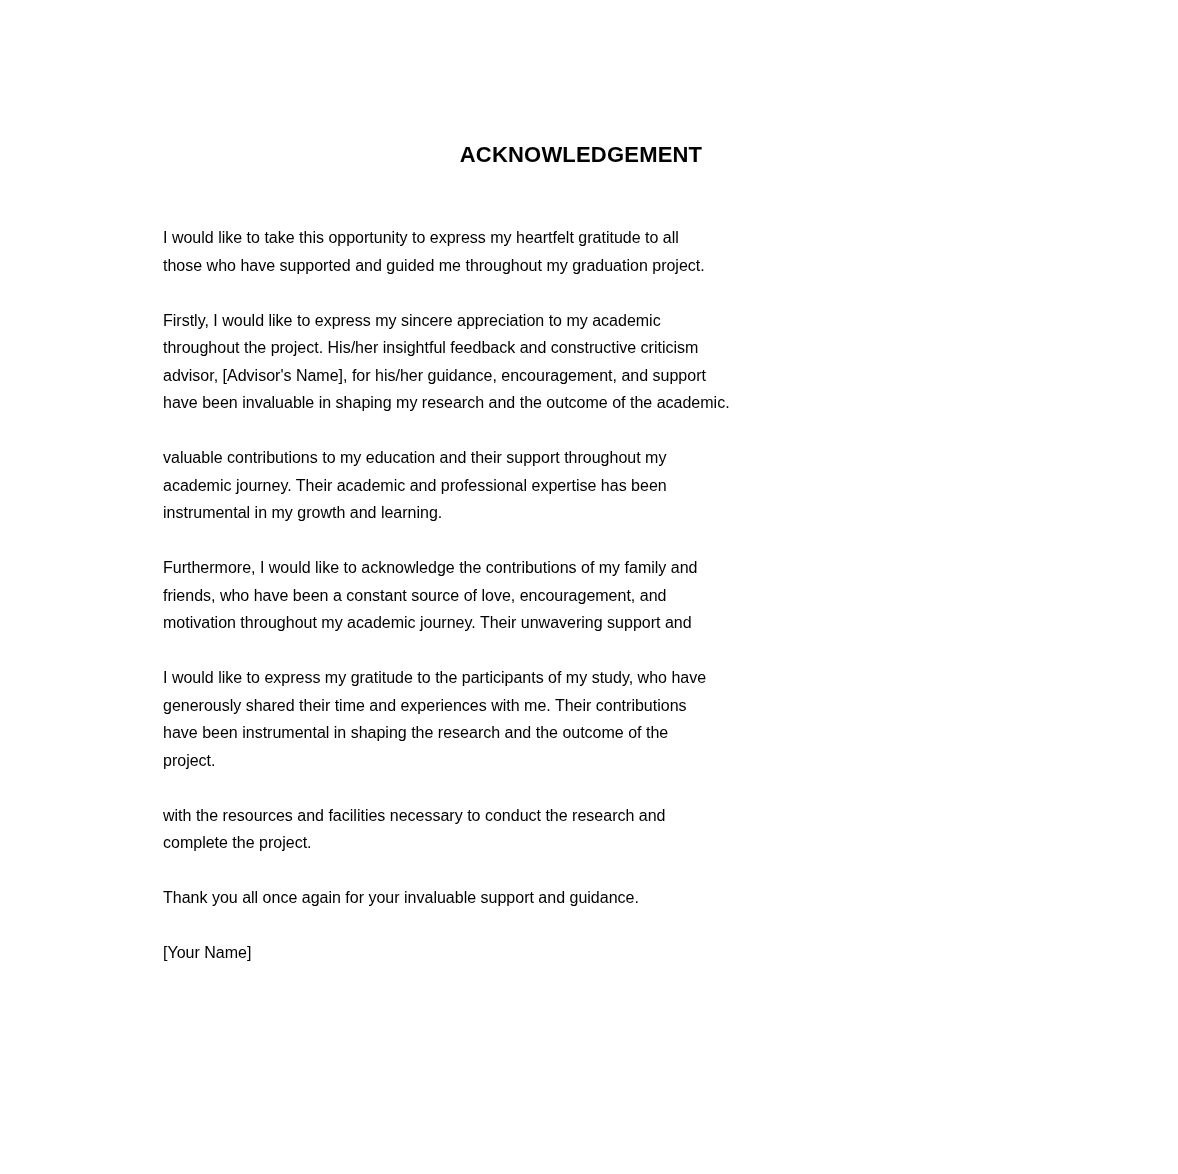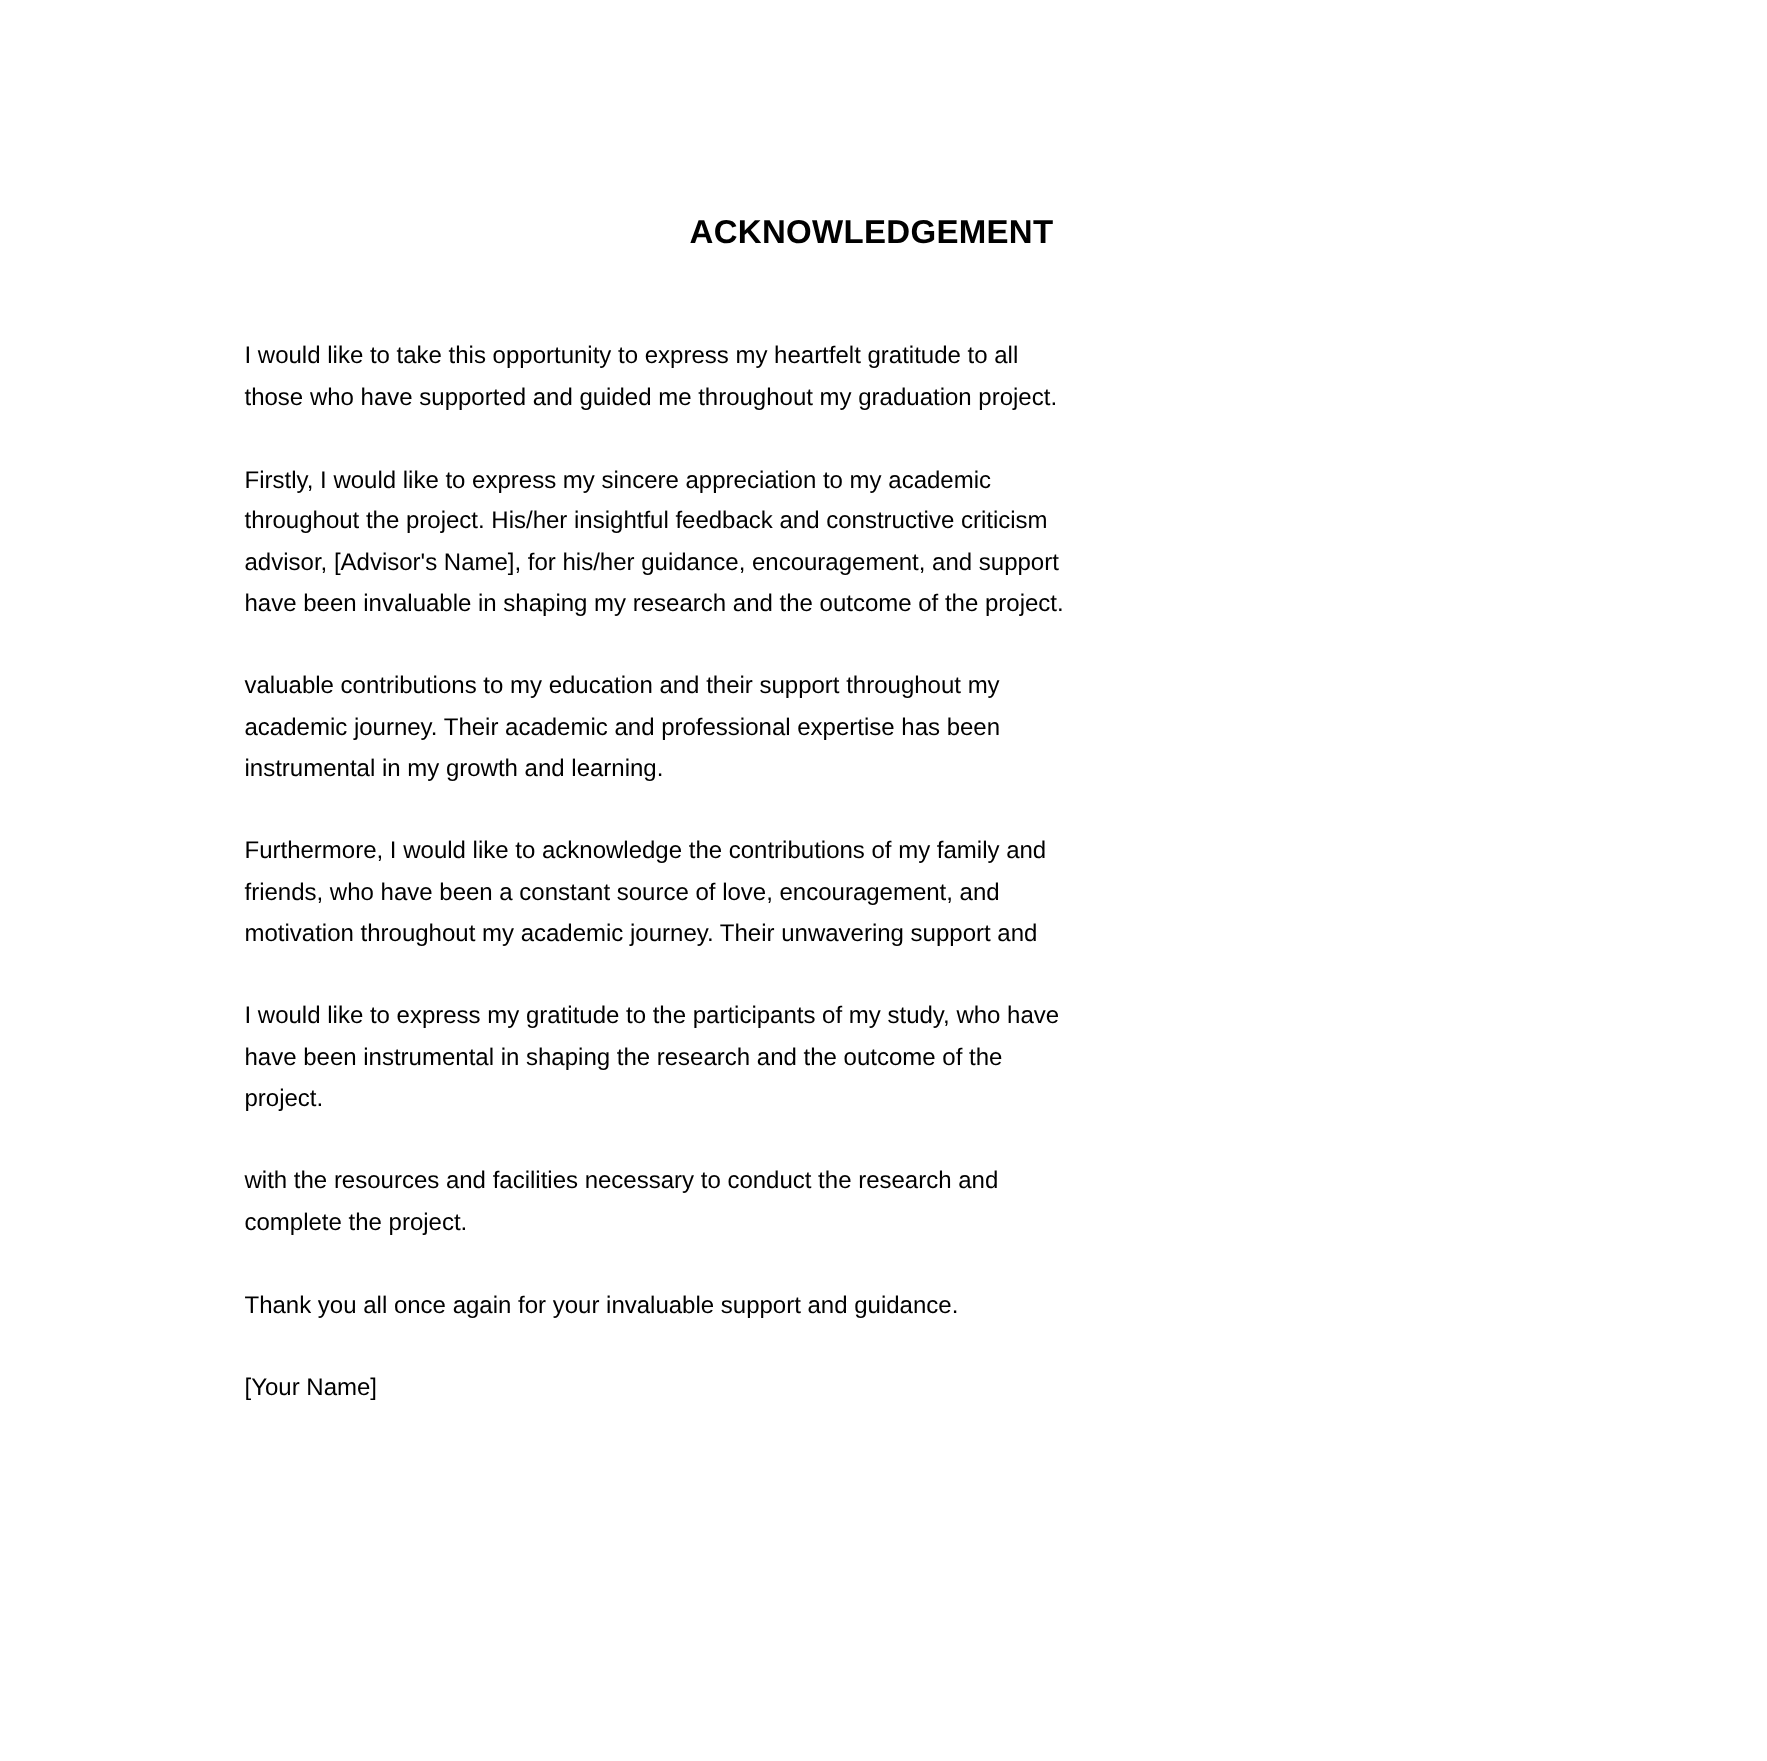--- a/index.html
+++ b/index.html
@@ -59,37 +59,38 @@
   <div class="body">
     <p class="para">
       <span class="line">I would like to take this opportunity to express my heartfelt gratitude to all</span>
       <span class="line">those who have supported and guided me throughout my graduation project.</span>
     </p>
 
     <p class="para">
       <span class="line">Firstly, I would like to express my sincere appreciation to my academic</span>
       <span class="line">throughout the project. His/her insightful feedback and constructive criticism</span>
       <span class="line">advisor, [Advisor's Name], for his/her guidance, encouragement, and support</span>
-      <span class="line">have been invaluable in shaping my research and the outcome of the project.</span>
+      <span class="line">have been invaluable in shaping my research and the outcome of the academic.</span>
     </p>
 
     <p class="para">
       <span class="line">valuable contributions to my education and their support throughout my</span>
       <span class="line">academic journey. Their academic and professional expertise has been</span>
       <span class="line">instrumental in my growth and learning.</span>
     </p>
 
     <p class="para">
       <span class="line">Furthermore, I would like to acknowledge the contributions of my family and</span>
       <span class="line">friends, who have been a constant source of love, encouragement, and</span>
       <span class="line">motivation throughout my academic journey. Their unwavering support and</span>
     </p>
 
     <p class="para">
       <span class="line">I would like to express my gratitude to the participants of my study, who have</span>
+      <span class="line">generously shared their time and experiences with me. Their contributions</span>
       <span class="line">have been instrumental in shaping the research and the outcome of the</span>
       <span class="line">project.</span>
     </p>
 
     <p class="para">
       <span class="line">with the resources and facilities necessary to conduct the research and</span>
       <span class="line">complete the project.</span>
     </p>
 
     <p class="para">

